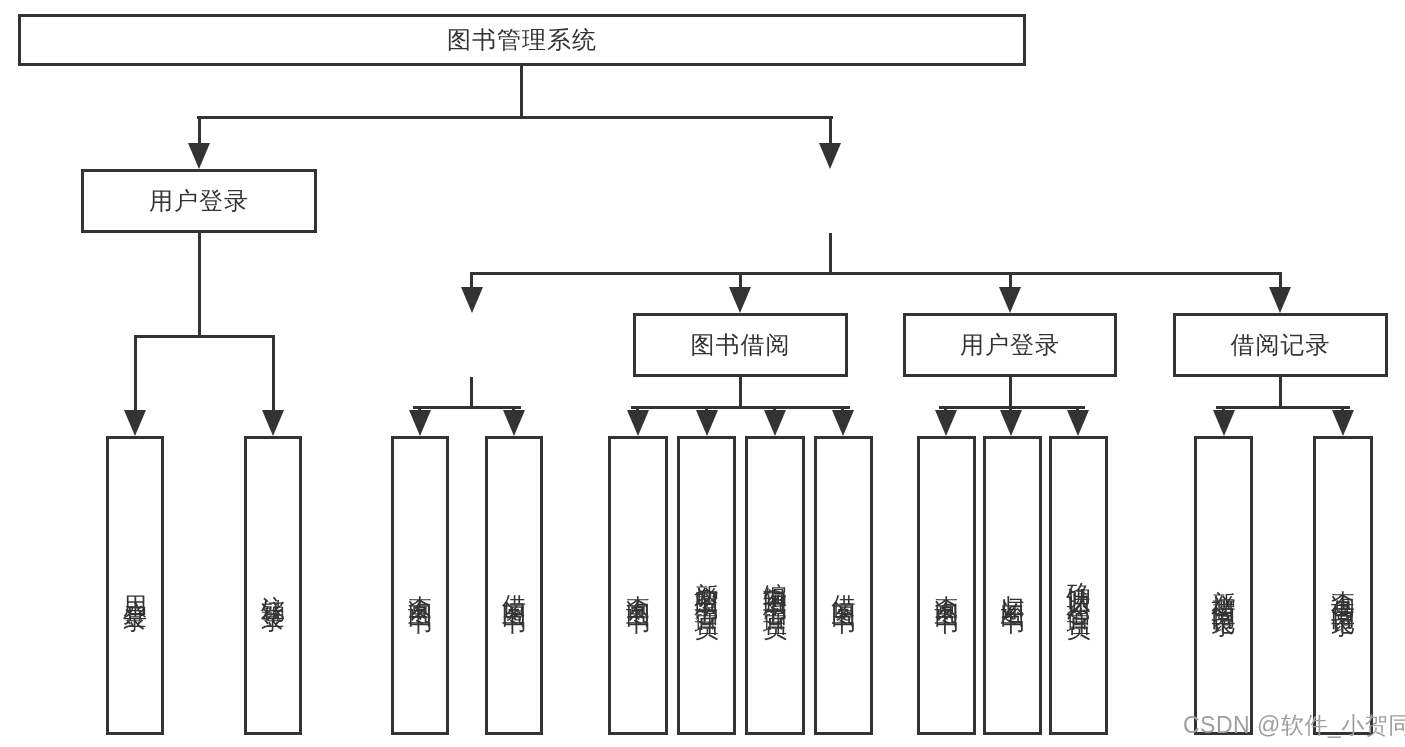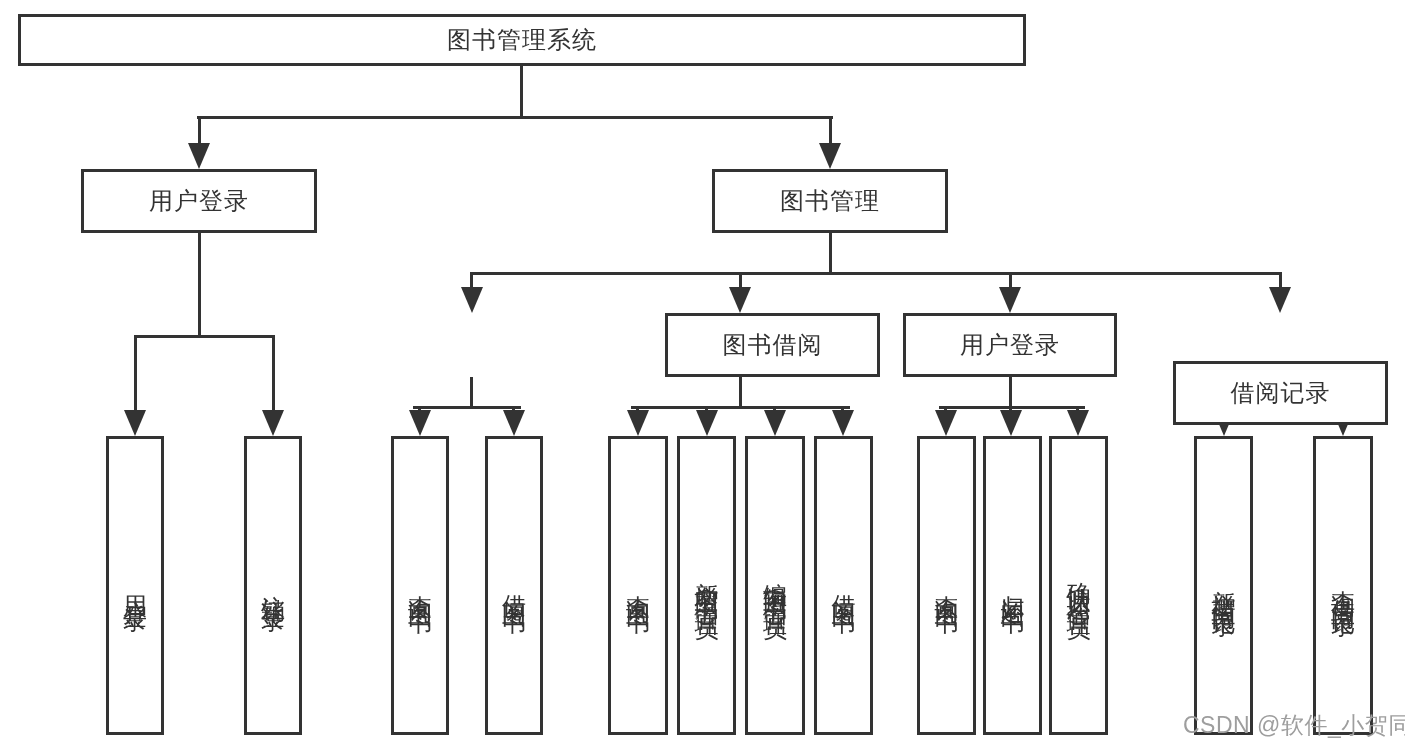--- a/index.html
+++ b/index.html
@@ -67,49 +67,46 @@
   <div class="vline" style="left:520px; top:66px; height:53px;"></div>
   <div class="hline" style="left:197px; top:116px; width:636px;"></div>
   <div class="vline" style="left:198px; top:116px; height:30px;"></div>
   <div class="arrow" style="left:188px; top:143px;"></div>
   <div class="vline" style="left:829px; top:116px; height:30px;"></div>
   <div class="arrow" style="left:819px; top:143px;"></div>
 
   <div class="node node--h" style="left:81px; top:169px; width:236px; height:64px;">
     <span>用户登录</span>
   </div>
-  <div class="node node--h" style="left:712px; top:169px; width:236px; height:64px;">
-    <span>图书管理</span>
-  </div>
 
   <div class="vline" style="left:198px; top:233px; height:105px;"></div>
   <div class="hline" style="left:134px; top:335px; width:141px;"></div>
   <div class="vline" style="left:134px; top:335px; height:78px;"></div>
   <div class="arrow" style="left:124px; top:410px;"></div>
   <div class="vline" style="left:272px; top:335px; height:78px;"></div>
   <div class="arrow" style="left:262px; top:410px;"></div>
 
   <div class="vline" style="left:829px; top:233px; height:42px;"></div>
   <div class="hline" style="left:470px; top:272px; width:812px;"></div>
   <div class="vline" style="left:470px; top:272px; height:18px;"></div>
   <div class="arrow" style="left:461px; top:287px;"></div>
   <div class="vline" style="left:739px; top:272px; height:18px;"></div>
   <div class="arrow" style="left:729px; top:287px;"></div>
   <div class="vline" style="left:1009px; top:272px; height:18px;"></div>
   <div class="arrow" style="left:999px; top:287px;"></div>
   <div class="vline" style="left:1279px; top:272px; height:18px;"></div>
   <div class="arrow" style="left:1269px; top:287px;"></div>
 
-  <div class="node node--h" style="left:633px; top:313px; width:215px; height:64px;margin-left:32px;">
+  <div class="node node--h" style="left:633px; top:313px; width:215px; height:64px;">
     <span>图书借阅</span>
   </div>
   <div class="node node--h" style="left:903px; top:313px; width:214px; height:64px;">
     <span>用户登录</span>
   </div>
-  <div class="node node--h" style="left:1173px; top:313px; width:215px; height:64px;margin-top:48px;">
+  <div class="node node--h" style="left:1173px; top:313px; width:215px; height:64px;">
     <span>借阅记录</span>
   </div>
 
   <div class="vline" style="left:470px; top:377px; height:32px;"></div>
   <div class="hline" style="left:413px; top:406px; width:108px;"></div>
   <div class="vline" style="left:418px; top:406px; height:8px;"></div>
   <div class="arrow" style="left:409px; top:410px;"></div>
   <div class="vline" style="left:512px; top:406px; height:8px;"></div>
   <div class="arrow" style="left:503px; top:410px;"></div>
 

